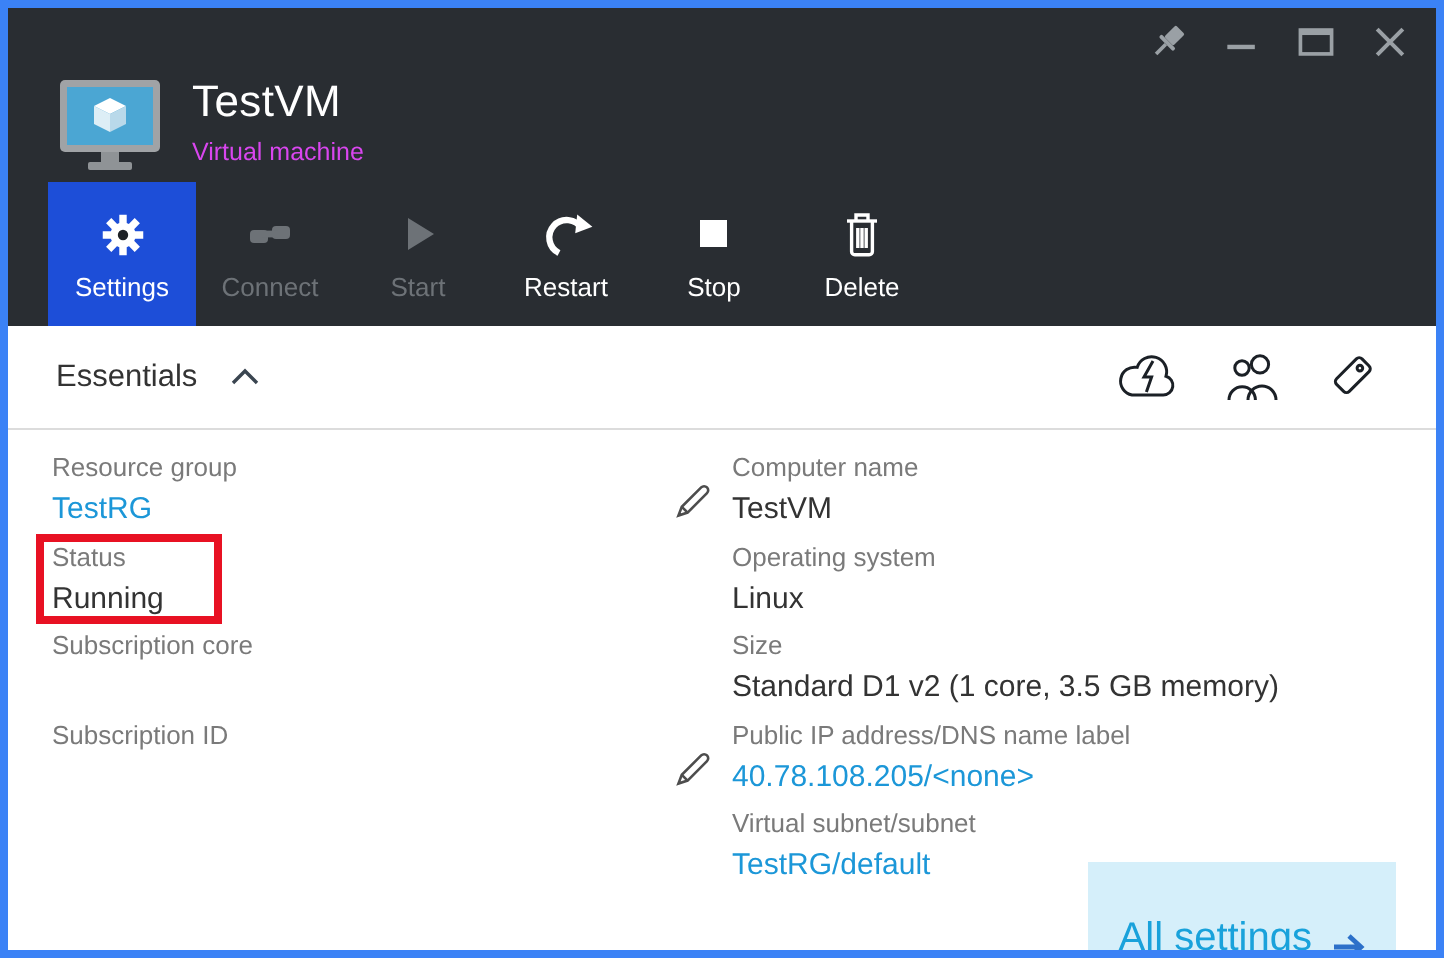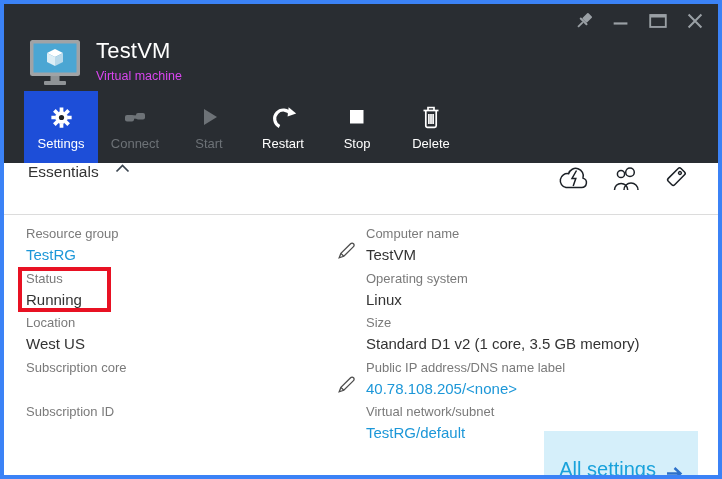--- a/index.html
+++ b/index.html
@@ -16,21 +16,21 @@
   .title-row{position:absolute;top:34px;left:24px;display:flex;align-items:flex-start;gap:14px;}
   .title{font-size:22px;color:#ffffff;letter-spacing:.2px;}
   .subtitle{font-size:12.5px;color:#d946ef;margin-top:5px;}
   .toolbar{position:absolute;top:87px;left:0;right:0;height:72px;display:flex;padding-left:20px;}
   .tb-btn{width:74px;height:72px;display:flex;flex-direction:column;align-items:center;
     justify-content:center;gap:5px;color:#ffffff;font-size:13px;cursor:pointer;}
   .tb-btn .tb-icon{height:27px;display:flex;align-items:center;justify-content:center;}
   .tb-btn.selected{background:#1d4ed8;}
   .tb-btn.disabled{color:#6d7277;cursor:default;}
   
-  .essentials{height:52px;border-bottom:1px solid #dcdcdc;display:flex;align-items:flex-start;
+  .essentials{height:52px;border-bottom:1px solid #dcdcdc;display:flex;align-items:center;
     padding:0 28px 0 24px;background:#fff;}
   .ess-title{font-size:15.5px;color:#333;}
   .ess-chevron{margin-left:15px;display:flex;align-items:center;cursor:pointer;}
   .ess-icons{margin-left:auto;display:flex;gap:17px;align-items:center;color:#1b2026;}
   .ess-icons span{display:flex;align-items:center;cursor:pointer;}
   
   .content{position:relative;height:267px;background:#fff;}
   .col{position:absolute;top:11px;}
   .col-left{left:22px;width:300px;}
   .col-right{left:330px;right:10px;}
@@ -201,24 +201,20 @@
     <div class="col col-left" id="col-left">
         <div class="field">
           <div class="f-label">Resource group</div>
           <div class="f-value link">TestRG</div>
         </div>
         <div class="field">
           <div class="f-label">Status</div>
           <div class="f-value">Running</div>
         </div>
         <div class="field">
-          <div class="f-label">Location</div>
-          <div class="f-value">West US</div>
-        </div>
-        <div class="field">
           <div class="f-label">Subscription core</div>
           <div class="f-value"></div>
         </div>
         <div class="field">
           <div class="f-label">Subscription ID</div>
           <div class="f-value"></div>
         </div>
       </div>
     <div class="col col-right" id="col-right">
         <div class="field">
@@ -243,21 +239,21 @@
           <span class="pencil"><svg width="20" height="20" viewBox="0 0 20 20">
               <g fill="none" stroke="#4d4d4d" stroke-width="1.3">
                 <path d="M3.2 16.8 L4.9 12.4 L14.6 2.7 a2.05 2.05 0 0 1 2.9 2.9 L7.8 15.3 L3.2 16.8 z"></path>
                 <path d="M4.9 12.4 L7.8 15.3"></path>
               </g>
             </svg></span>
           <div class="f-label">Public IP address/DNS name label</div>
           <div class="f-value link">40.78.108.205/&lt;none&gt;</div>
         </div>
         <div class="field">
-          <div class="f-label">Virtual network/subnet</div>
+          <div class="f-label">Virtual subnet/subnet</div>
           <div class="f-value link">TestRG/default</div>
         </div>
       </div>
     <div class="status-box"></div>
     <div class="all-settings">
       <span>All settings</span>
       <span class="as-arrow" id="as-arrow">
           <svg width="18" height="15" viewBox="0 0 18 15">
             <path d="M2 7.5 h13 M9.5 2 L15.5 7.5 L9.5 13" fill="none" stroke="currentColor" stroke-width="2.4"></path>
           </svg>

